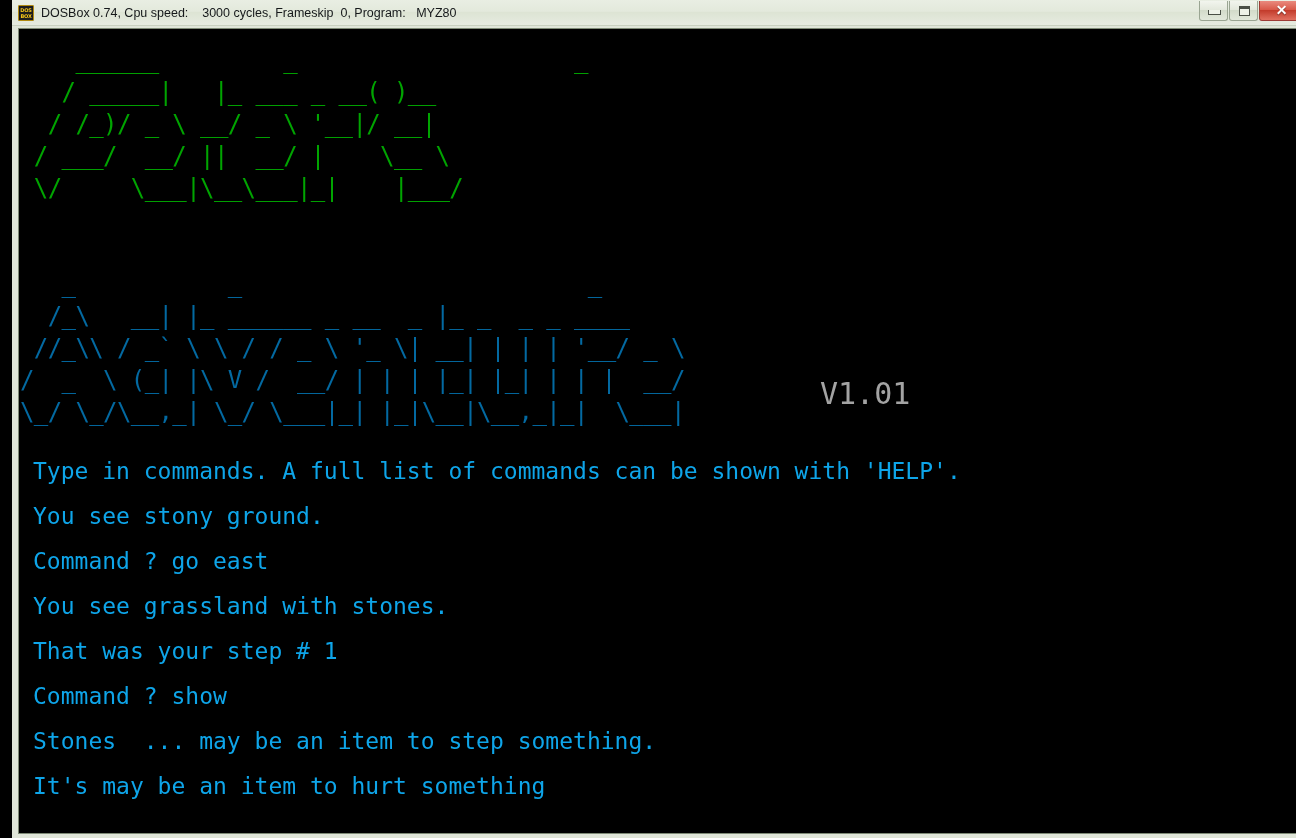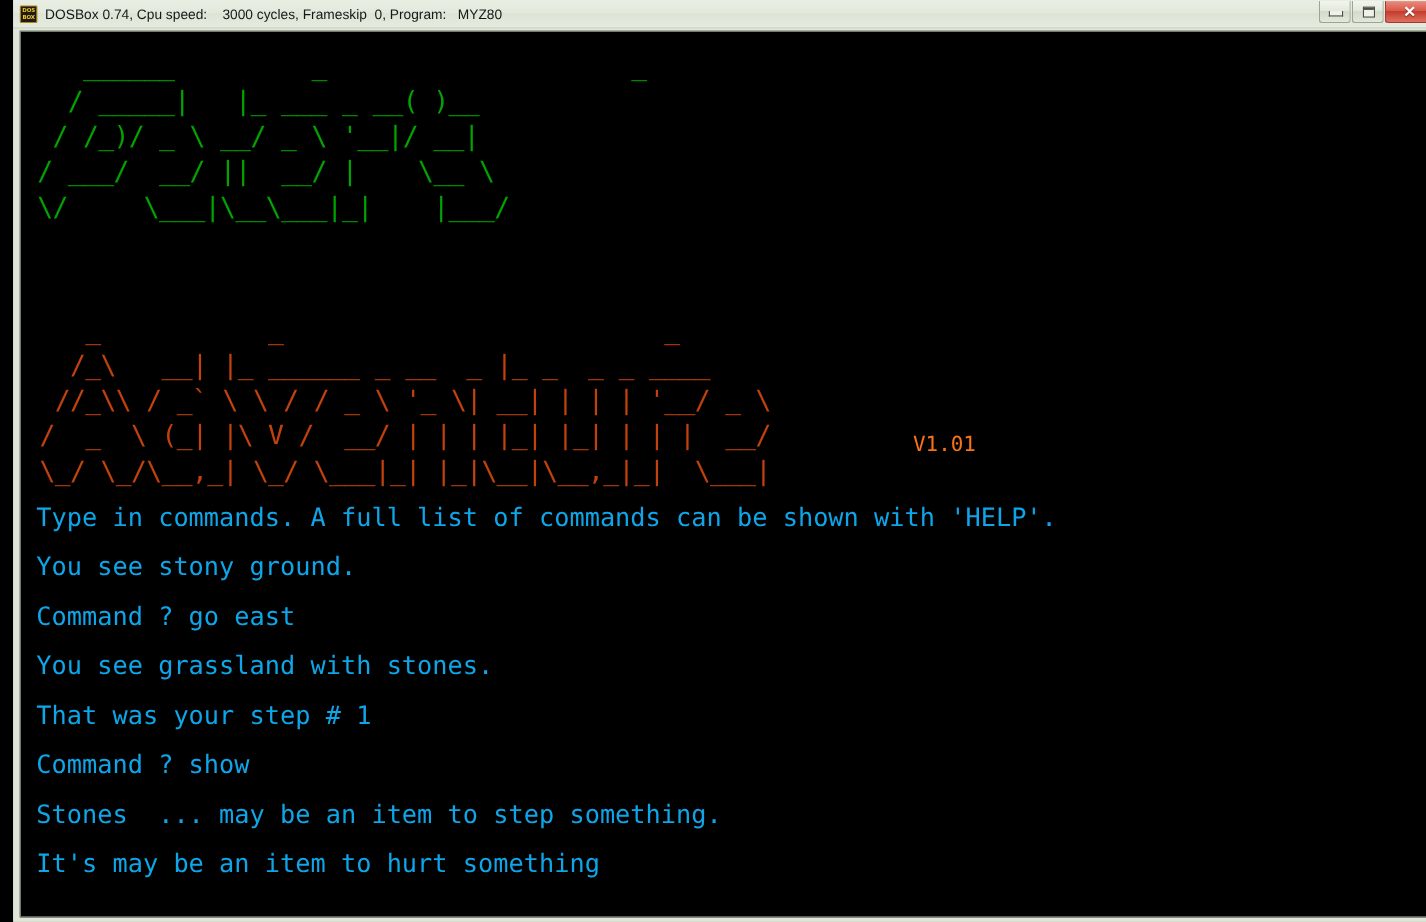--- a/index.html
+++ b/index.html
@@ -178,39 +178,39 @@
     line-height: 32px;
     white-space: pre;
     margin: 0;
     letter-spacing: -0.6px;
   }
 
   #banner2 {
     position: absolute;
     left: 0px;
     top: 238px;
-    color: #c2410c;
+    color: #0369a1;
     font-family: "DejaVu Sans Mono", "Liberation Mono", monospace;
     font-size: 24px;
     line-height: 32px;
     white-space: pre;
-    margin: 16px;
+    margin: 0;
     letter-spacing: -0.6px;
   }
 
   #version {
     position: absolute;
     left: 800px;
     top: 348px;
-    color: #f97316;
-    font-family: "DejaVu Sans Mono", "Liberation Mono", monospace;
-    font-size: 19px;
-    line-height: 32px;
-    white-space: pre;
-    margin: 10px;
+    color: #a3a3a3;
+    font-family: "DejaVu Sans Mono", "Liberation Mono", monospace;
+    font-size: 30px;
+    line-height: 32px;
+    white-space: pre;
+    margin: 0;
   }
 
   #console {
     position: absolute;
     left: 0px;
     top: 412px;
     width: 1280px;
   }
   .console-line {
     color: #0ea5e9;

